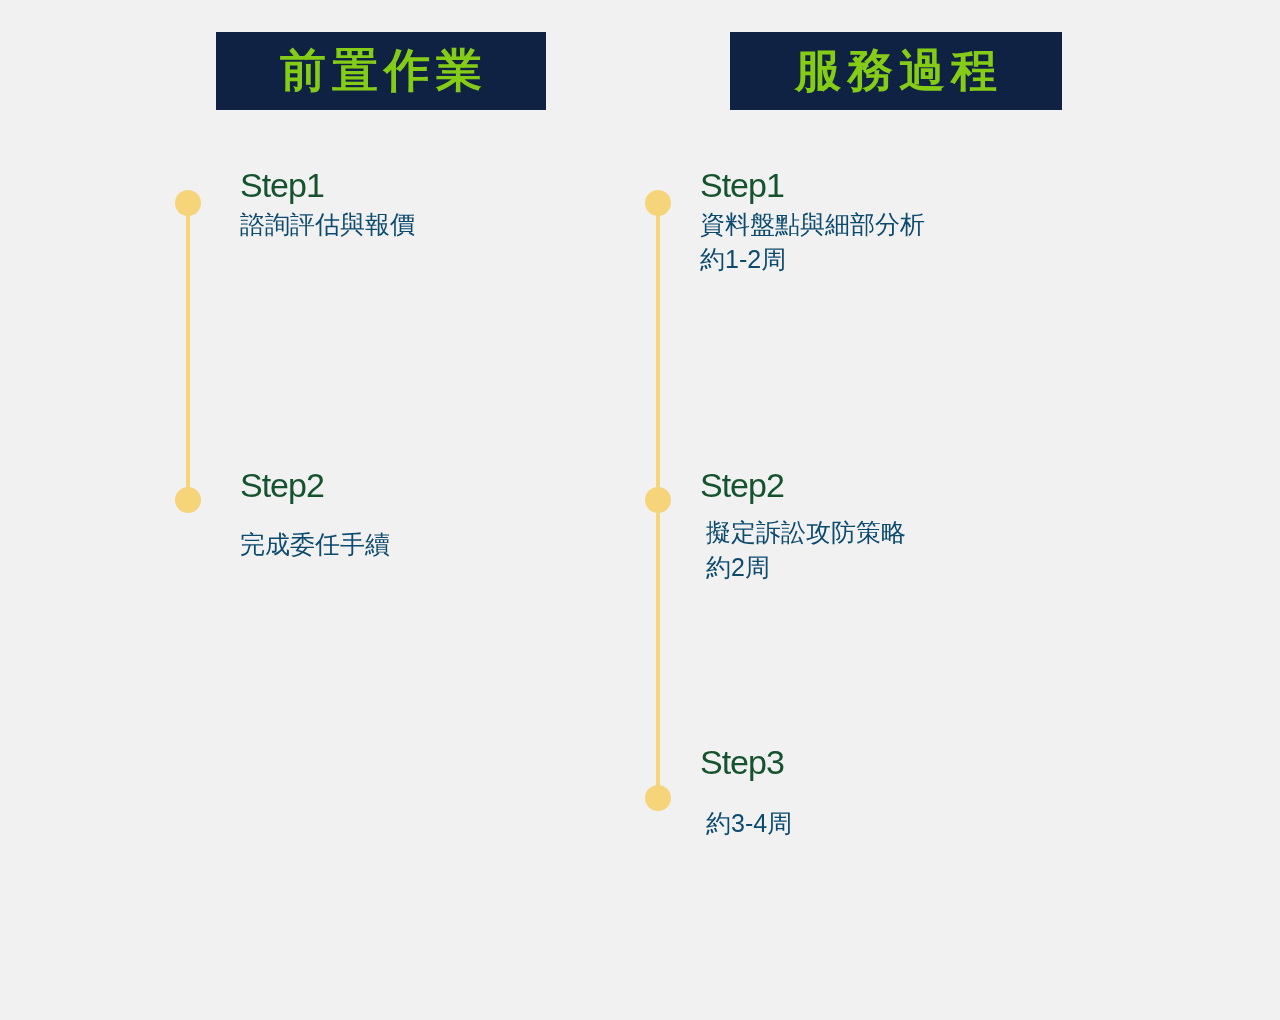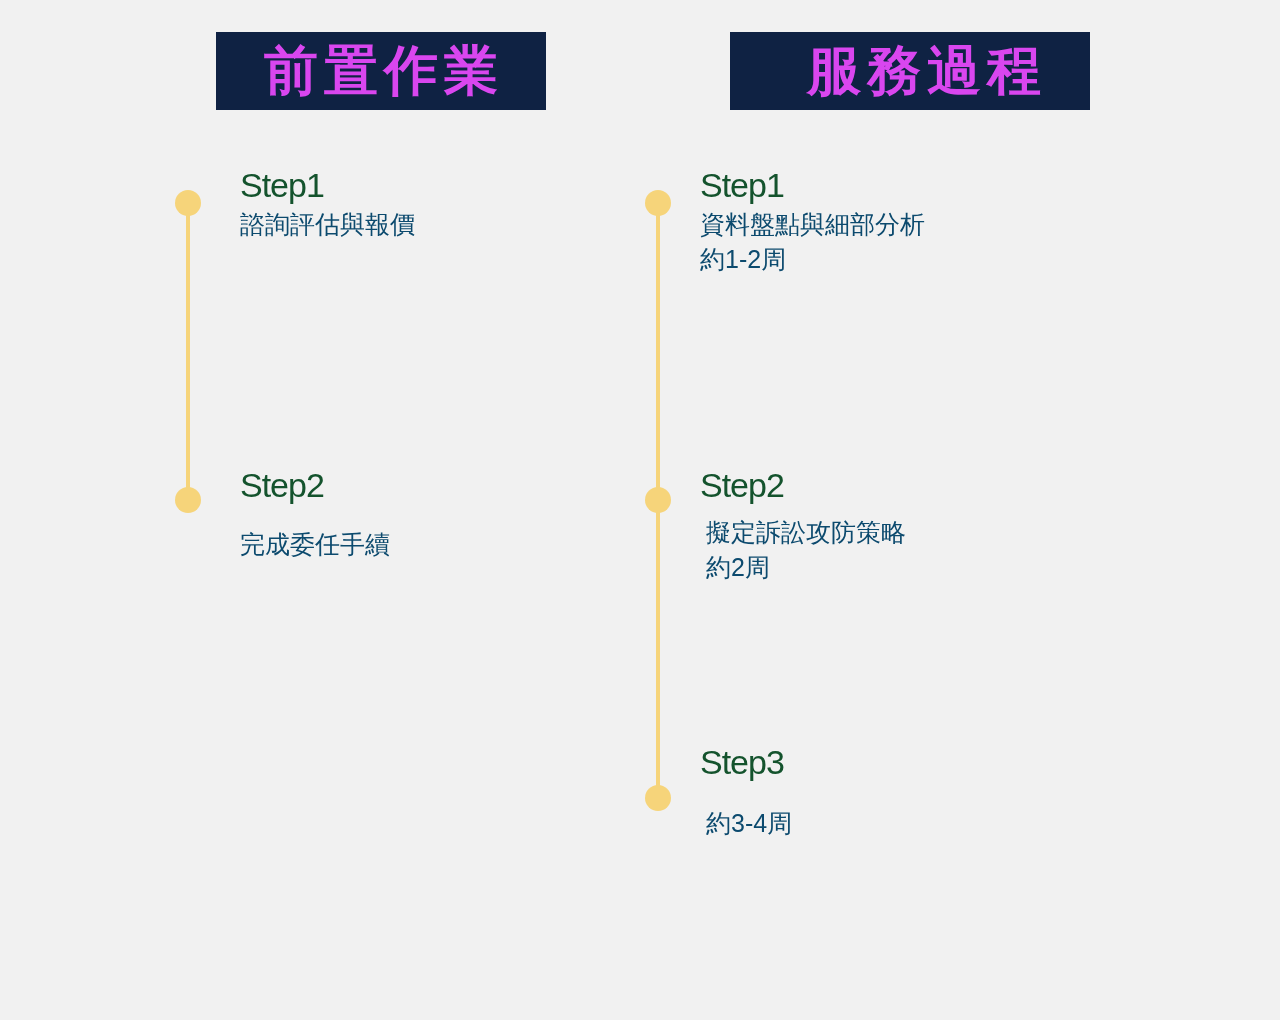--- a/index.html
+++ b/index.html
@@ -26,28 +26,28 @@
   .banner {
     position: absolute;
     top: 32px;
     height: 78px;
     background: #0F2243;
     display: flex;
     align-items: center;
     justify-content: center;
   }
   .banner--left  { left: 216px; width: 330px; }
-  .banner--right { left: 730px; width: 332px; padding-left: 28px; }
+  .banner--right { left: 730px; width: 332px; }
 
   .banner-title {
     font-family: "Liberation Serif", "DejaVu Serif", serif;
     font-weight: 700;
-    font-size: 54px;
+    font-size: 46px;
     line-height: 1;
-    color: #d946ef;
+    color: #84cc16;
     letter-spacing: 6px;
     text-indent: 6px;
     white-space: nowrap;
   }
 
   
   .rail {
     position: absolute;
     width: 4px;
     background: #F6D47A;

